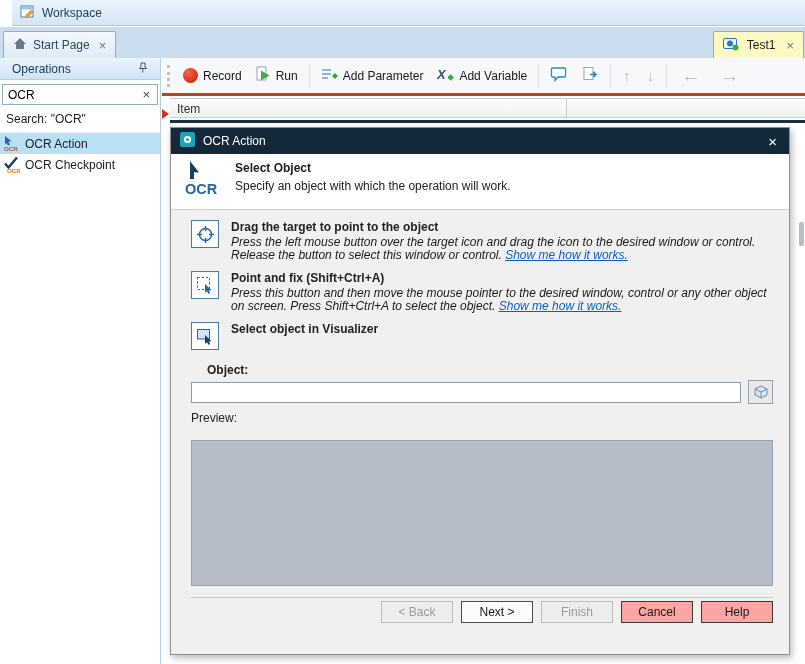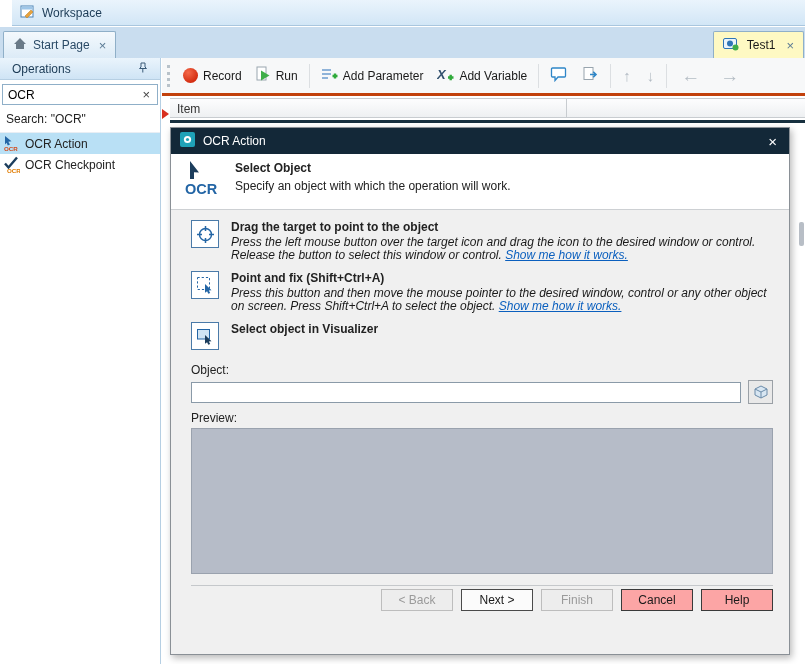--- a/index.html
+++ b/index.html
@@ -71,27 +71,27 @@
   .dlg-top { background:#fff; border-bottom:1px solid #cdd0d3;
     padding:6px 10px 8px 12px; display:flex; gap:10px; align-items:flex-start; }
   .dlg-heading { font-weight:bold; margin:1px 0 4px; }
   .dlg-body { padding:10px 16px 0 20px; flex:1; overflow:hidden; display:flex; flex-direction:column; }
   .option { display:flex; gap:12px; margin-bottom:9px; }
   .opt-icon { flex:0 0 28px; height:28px; background:#fff; border:1px solid #4a7aa8;
     display:flex; align-items:center; justify-content:center; }
   .opt-title { font-weight:bold; margin-bottom:1px; line-height:15px; }
   .opt-desc { line-height:13px; color:#1a1a1a;font-style:italic; }
   .howto { color:#0a5fbe; text-decoration:underline; }
-  .field-label { margin:4px 0 2px; line-height:15px; }
+  .field-label { margin:4px 16px 2px; line-height:15px;font-weight:bold; }
   .object-row { display:flex; align-items:center; gap:7px; }
   .object-input { flex:1; height:21px; border:1px solid #8a9aa8; background:#fff;
     padding:0 4px; font:inherit; }
   .browse-btn { width:25px; height:24px; background:#e9e9e9; border:1px solid #9aa0a6;
     display:flex; align-items:center; justify-content:center; }
-  .preview-label { margin:7px 0 2px; line-height:15px; }
+  .preview-label { margin:7px 0 14px; line-height:15px; }
   .preview-box { height:146px; background:#b6bcc8; border:1px solid #9aa2ae; }
   .dlg-footer { margin-top:11px; border-top:1px solid #c5c8cb; padding:3px 0 0;
     display:flex; justify-content:flex-end; gap:8px; }
   .btn { width:72px; height:22px; display:flex; align-items:center; justify-content:center;
     background:#efefef; border:1px solid #acacac; color:#1a1a1a; }
   .btn.disabled { color:#9a9a9a; background:#ededed; border-color:#bdbdbd; }
   .btn.default { border-color:#4a4a4a; background:#fbfbfb; }
   .btn.strong  { border-color:#3a3a3a; background:#fca5a5; }
 </style>
 </head>

